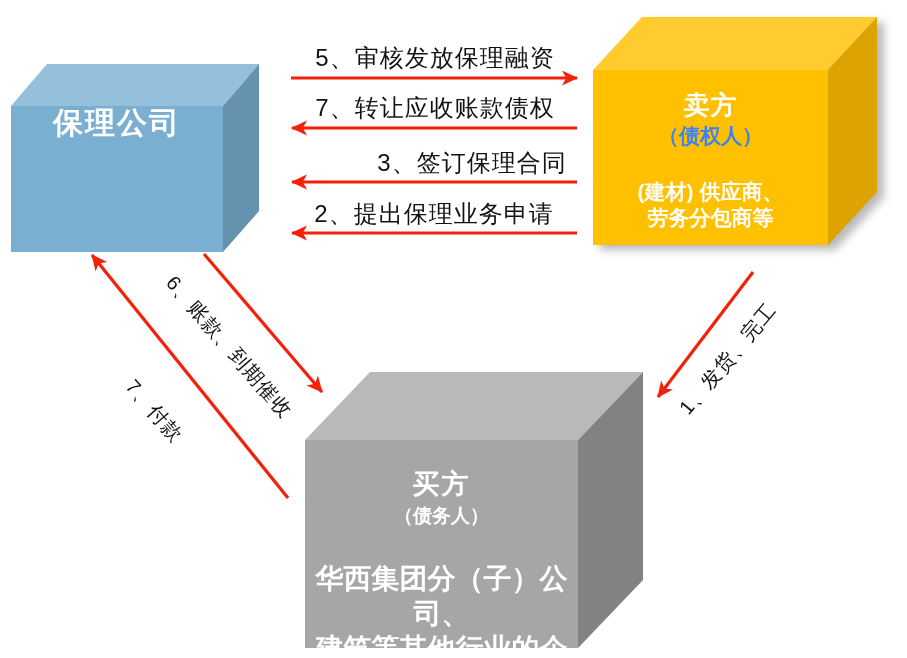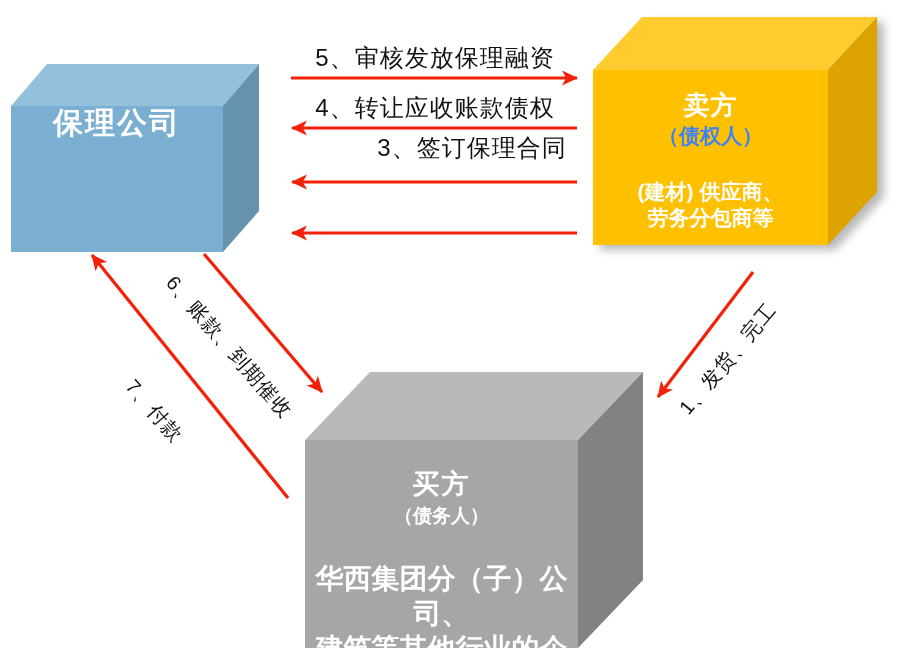--- a/index.html
+++ b/index.html
@@ -98,19 +98,20 @@
   </div>
 
   <div class="boxtext buyer-text">
     <div class="title">买方</div>
     <div class="subtitle">（债务人）</div>
     <div class="desc">华西集团分（子）公司、</div>
     <div class="desc" style="margin-top:0;">建筑等其他行业的企业</div>
   </div>
 
   <div class="lbl h" style="left:435px;top:58px;">5、审核发放保理融资</div>
-  <div class="lbl h" style="left:435px;top:108px;">4、转让应收账款债权</div>
-  <div class="lbl h" style="left:472px;top:148px;">3、签订保理合同</div>
+  <div class="lbl h" style="left:435px;top:108px;">7、转让应收账款债权</div>
+  <div class="lbl h" style="left:472px;top:163px;">3、签订保理合同</div>
+  <div class="lbl h" style="left:434px;top:214px;">2、提出保理业务申请</div>
   <div class="lbl d" style="left:728px;top:359px;transform:translate(-50%,-50%) rotate(-50deg);">1、发货、完工</div>
   <div class="lbl d" style="left:229px;top:347px;transform:translate(-50%,-50%) rotate(49deg);">6、账款、到期催收</div>
   <div class="lbl d" style="left:154px;top:411px;transform:translate(-50%,-50%) rotate(49deg);">7、付款</div>
 
 </div>
 
 </body></html>

